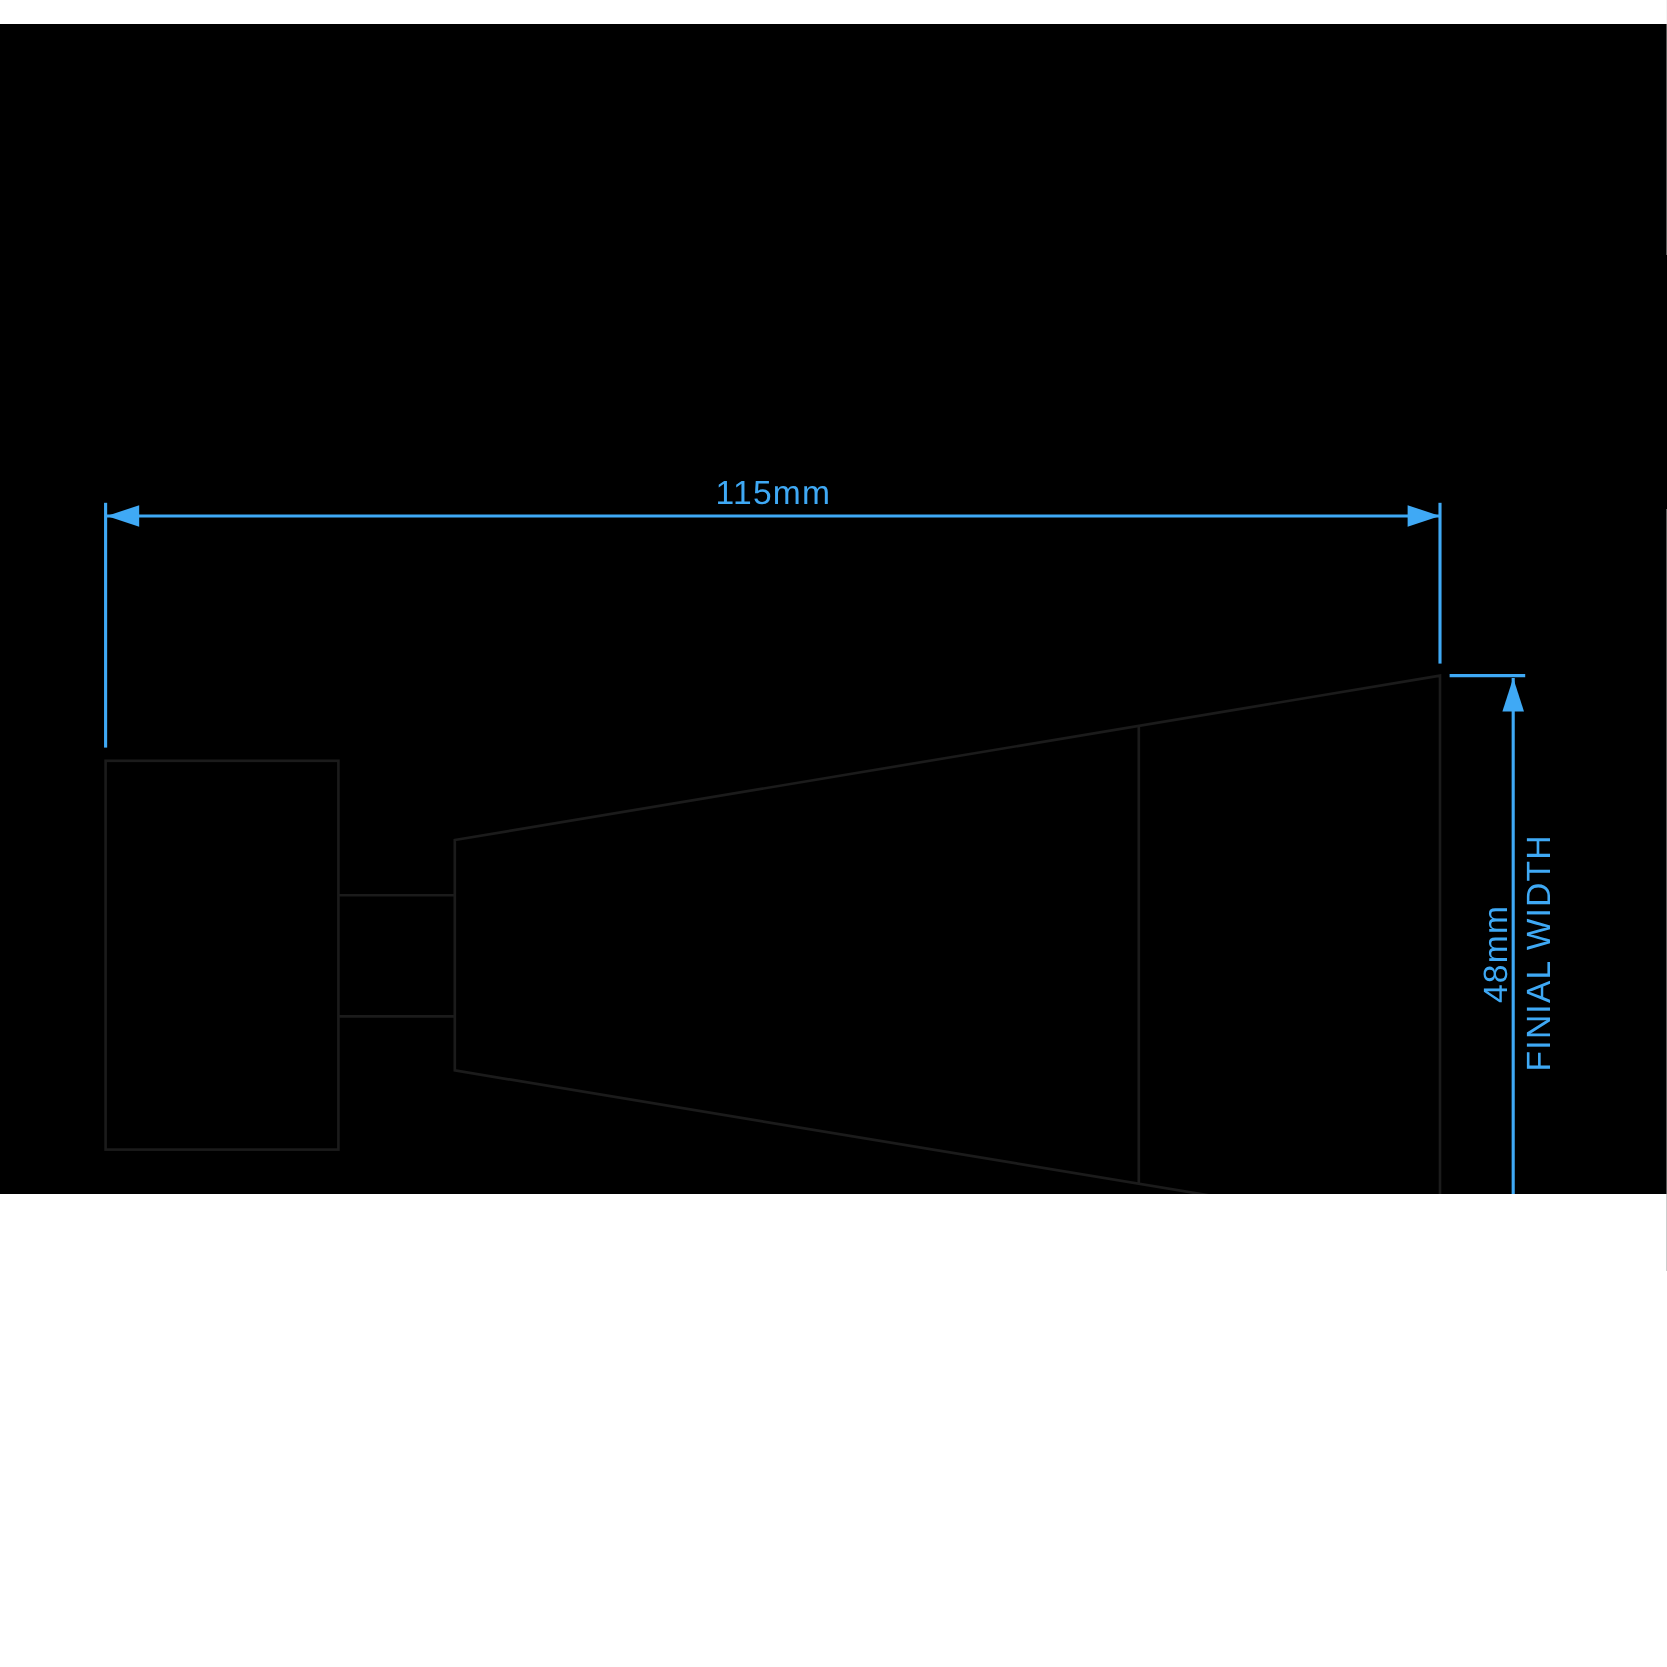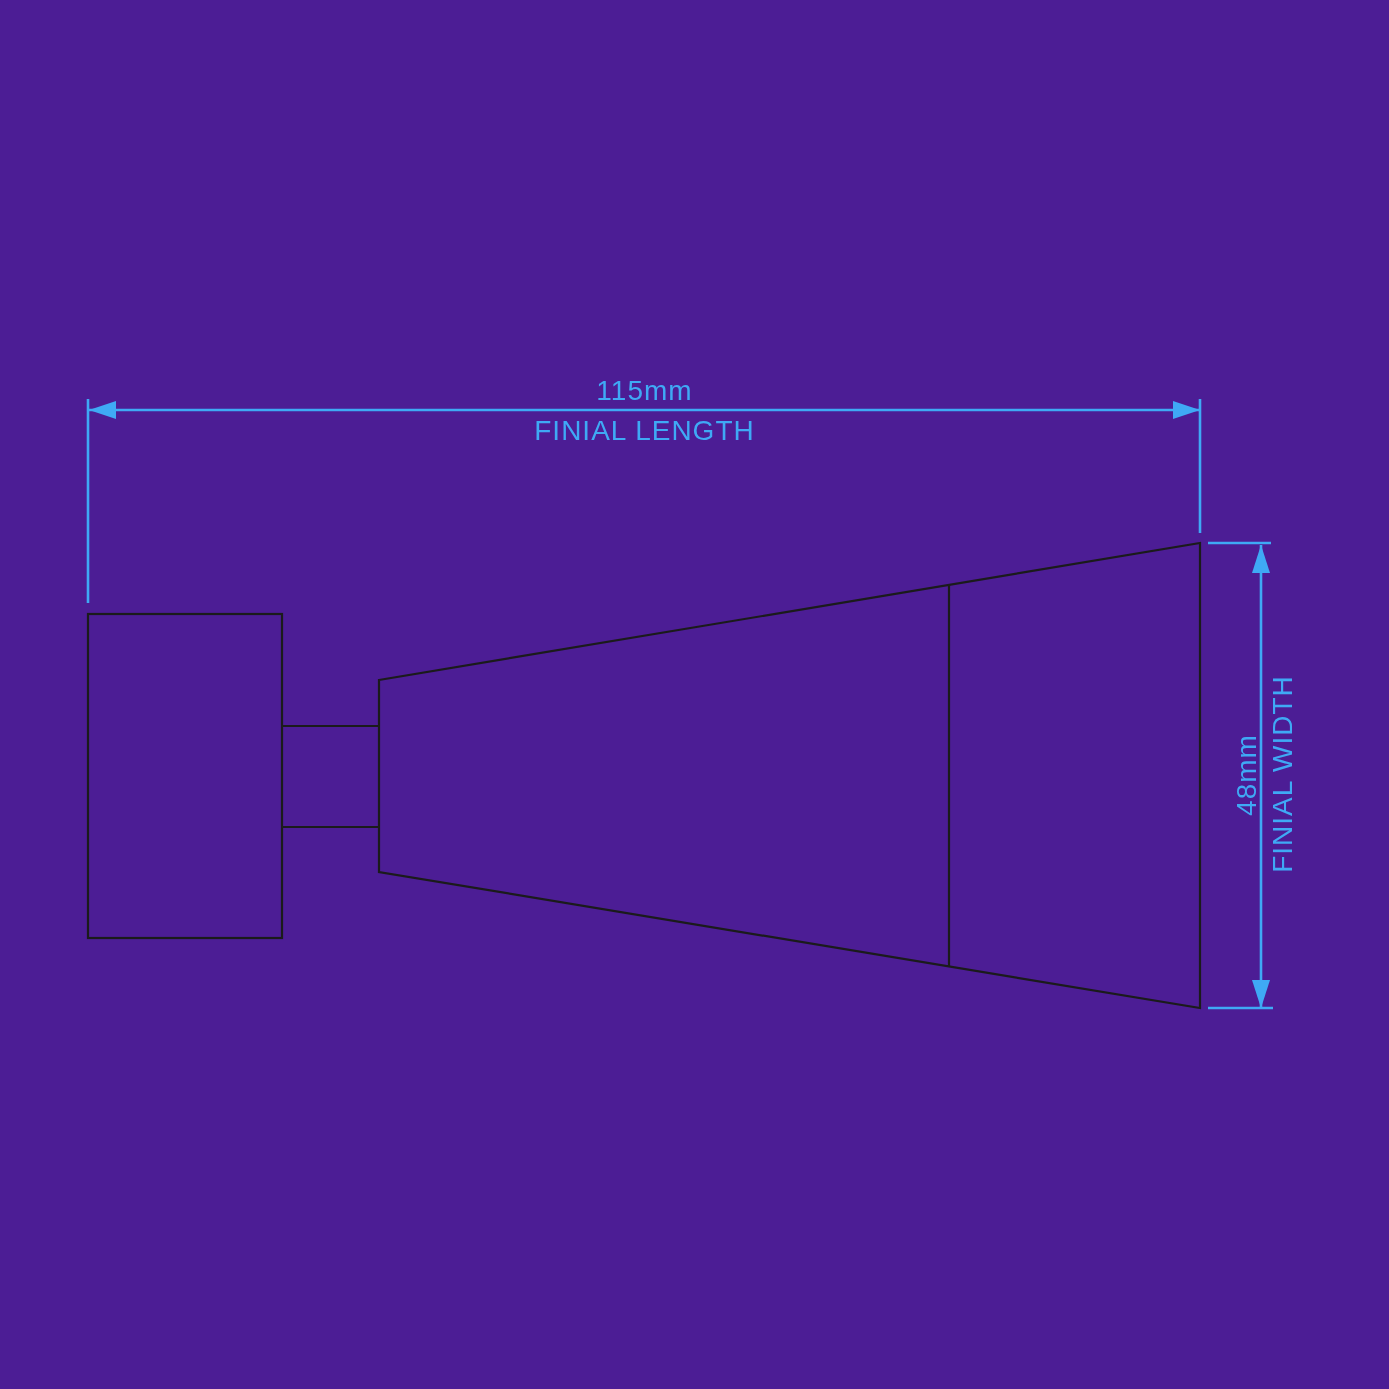--- a/index.html
+++ b/index.html
@@ -3,24 +3,25 @@
 <meta charset="utf-8">
 <style>
   html, body {
     margin: 0;
     padding: 0;
     background: #ffffff;
   }
   .stage {
     position: relative;
     width: 1389px;
-    height: 1389px;
-    background: #4c1d95;
+    height: 975px;
+    background: #000000;
     overflow: hidden;
     font-family: "Liberation Sans", sans-serif;
+    margin-top: 20px;
   }
   .stage svg {
     position: absolute;
     left: 0;
     top: 0;
   }
   .dim-text {
     position: absolute;
     color: #3fa9f5;
     font-size: 28px;
@@ -64,19 +65,18 @@
     <g fill="#3fa9f5" stroke="none">
       <polygon points="89,410 116,401 116,419"></polygon>
       <polygon points="1200,410 1173,401 1173,419"></polygon>
       <polygon points="1261,545 1252,573 1270,573"></polygon>
       <polygon points="1261,1008 1252,980 1270,980"></polygon>
     </g>
   </svg>
 
   <div class="dim-text dim-text-h" style="top: 376px;">115mm</div>
 
-  <div class="dim-text dim-text-h" style="top: 416px;">FINIAL LENGTH</div>
 
   <div class="dim-text dim-text-v" style="left: 1247px; top: 775px;">48mm</div>
 
   <div class="dim-text dim-text-v" style="left: 1283px; top: 774px;">FINIAL WIDTH</div>
 
 </div>
 
 </body></html>

